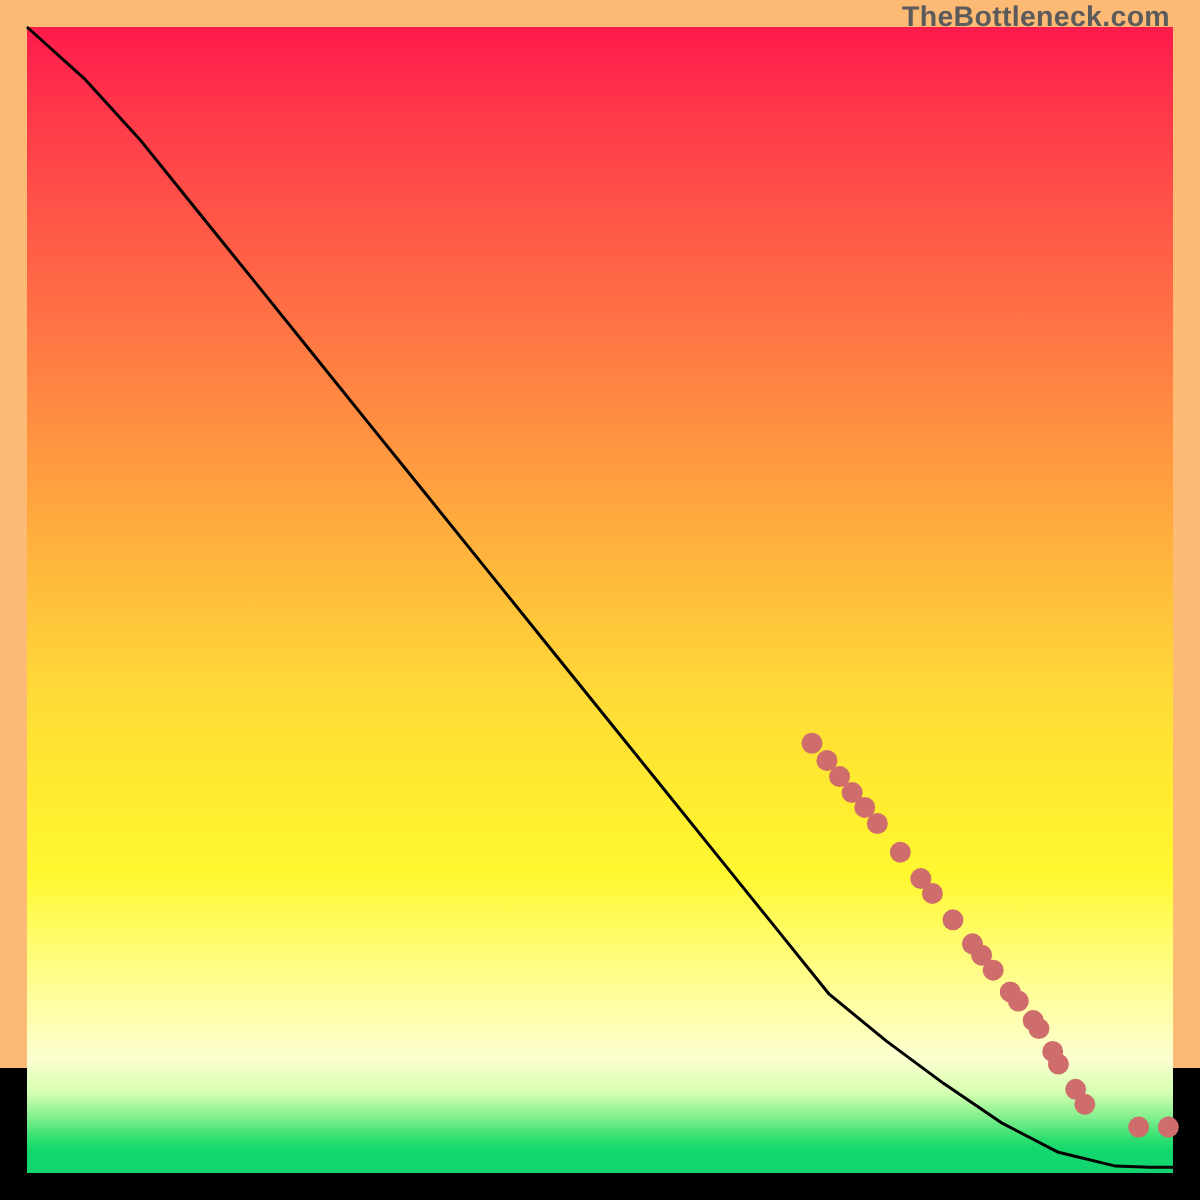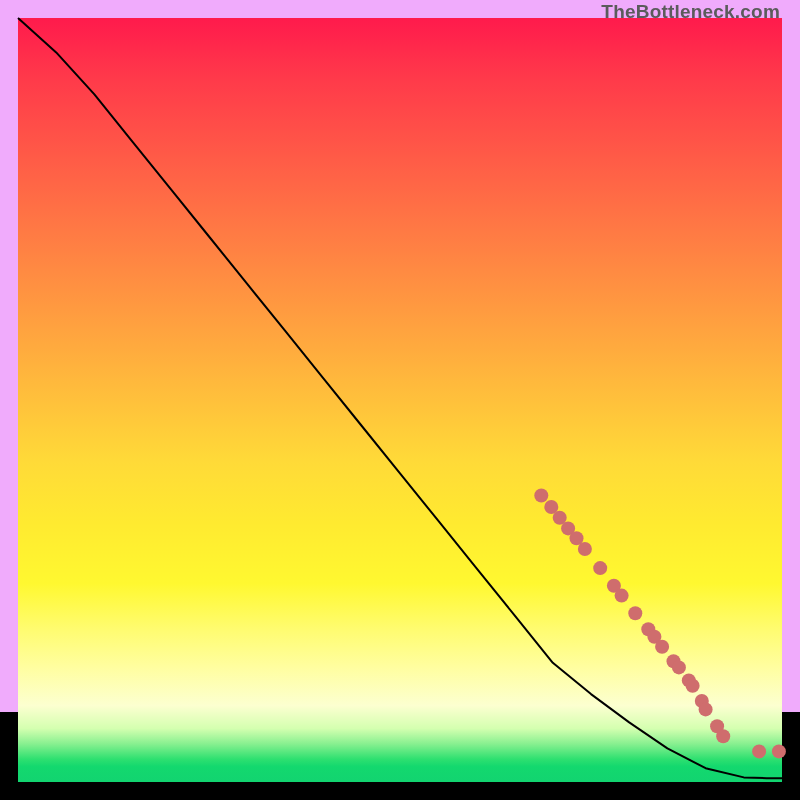--- a/index.html
+++ b/index.html
@@ -1,21 +1,21 @@
 <!DOCTYPE html>
 <html><head>
 <meta charset="utf-8">
 <style>
   * { margin: 0; padding: 0; box-sizing: border-box; }
   html, body { width: 800px; height: 800px; background: #000; overflow: hidden; }
   .frame {
     position: relative;
     width: 800px;
     height: 712px;
-    background: #f0abfc;
+    background: #fdba74;
   }
   .plot-area {
     position: absolute;
     left: 18px;
     top: 18px;
     width: 764px;
     height: 764px;
     
     background: linear-gradient(
       to bottom,

